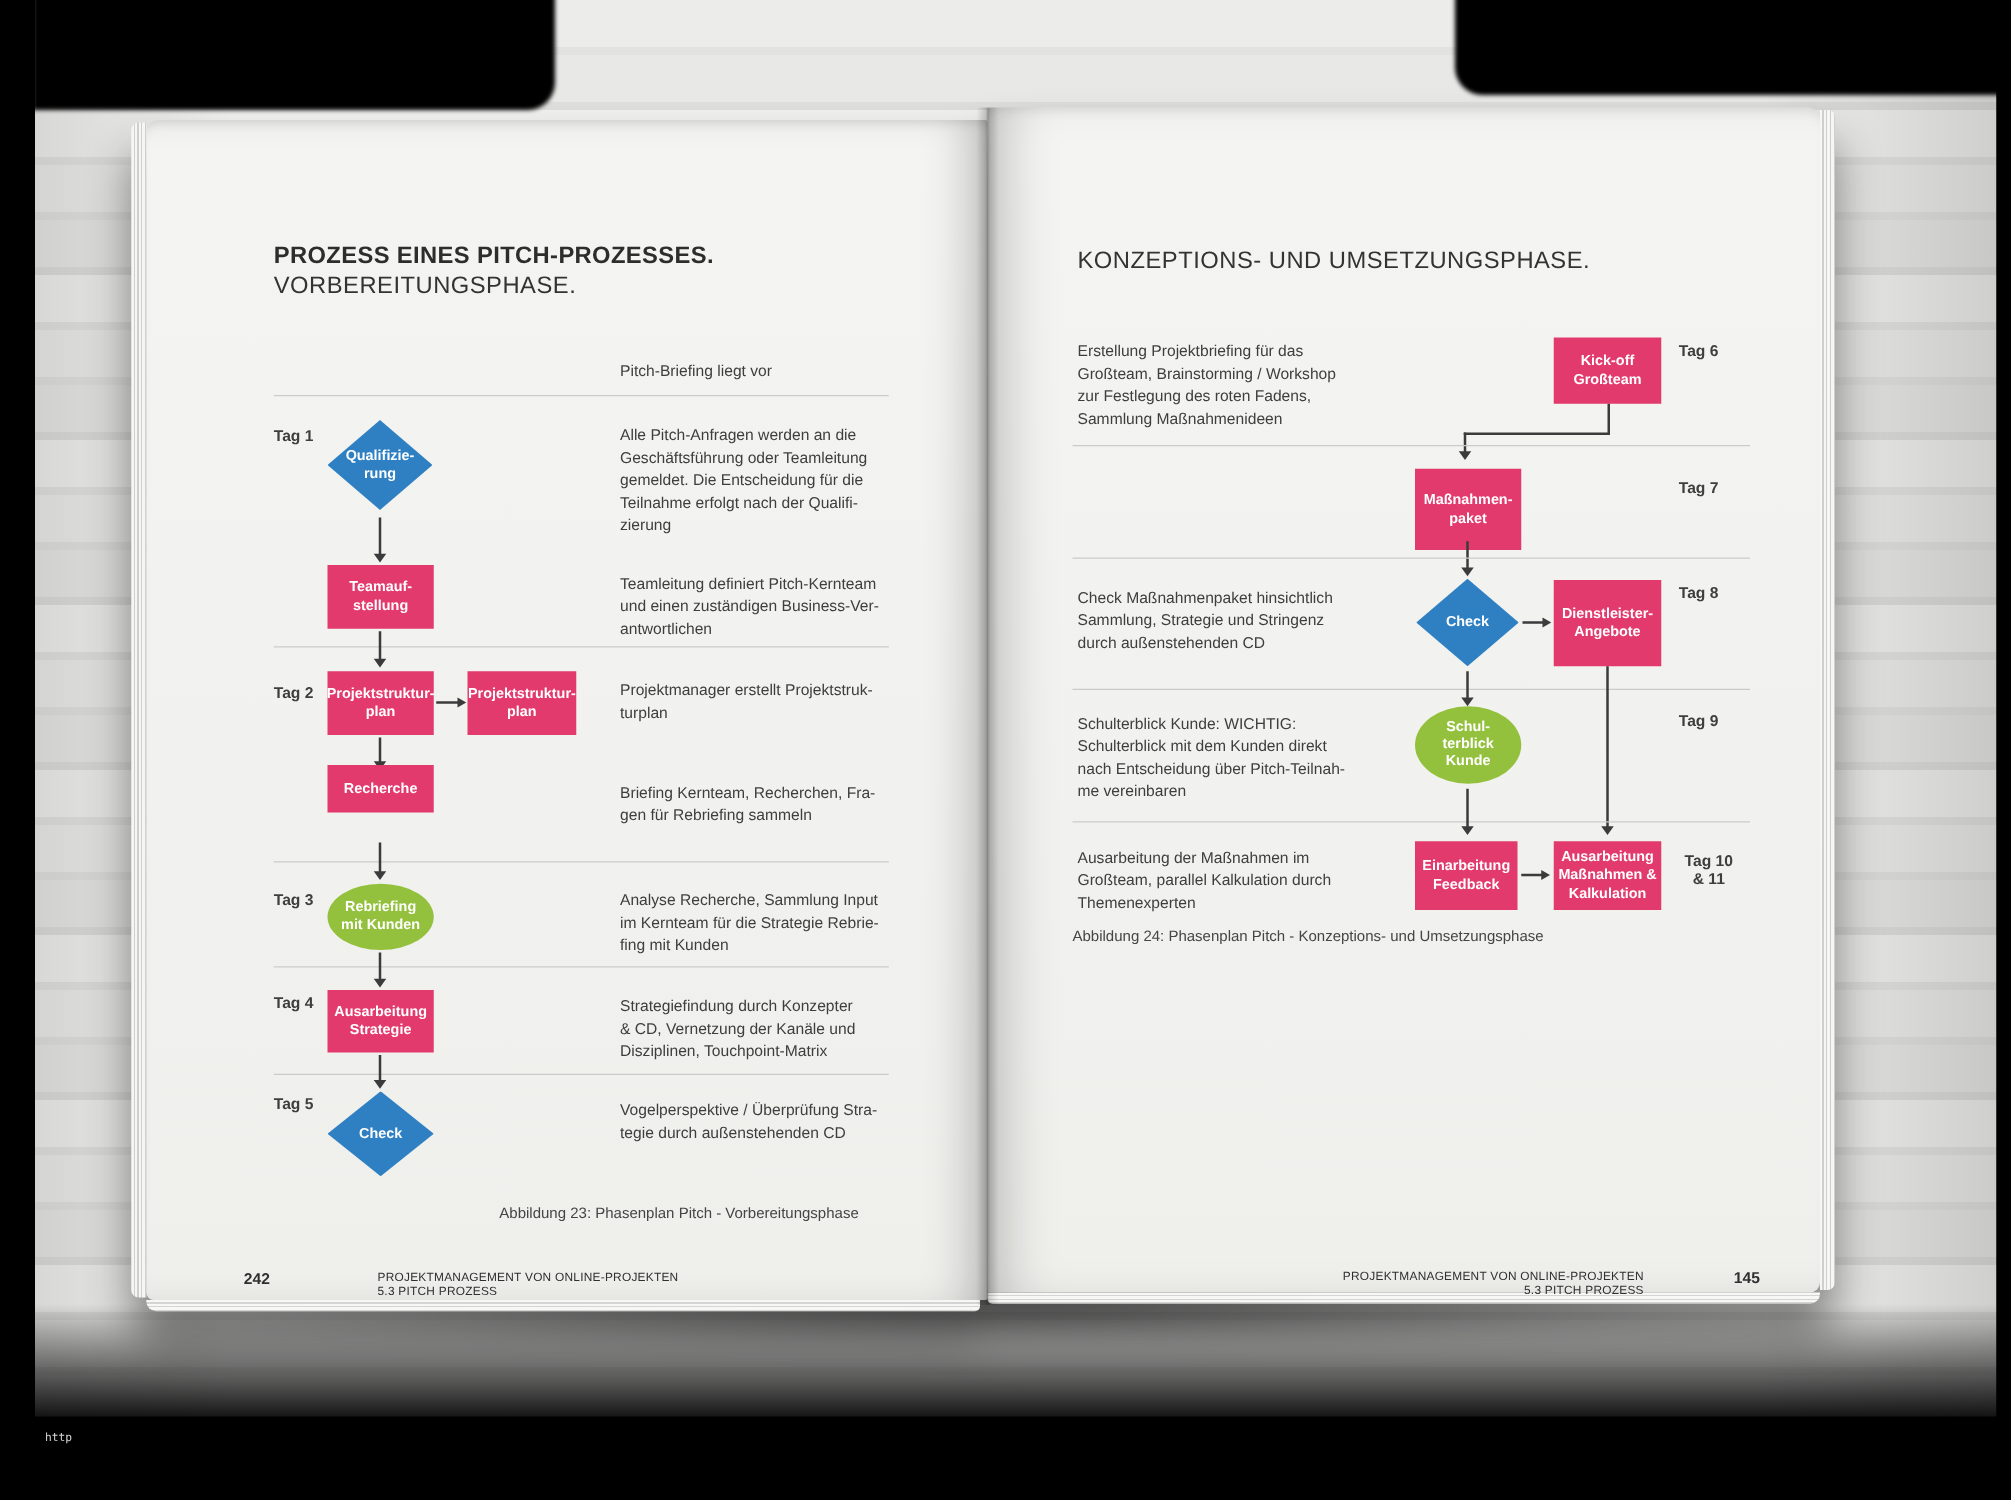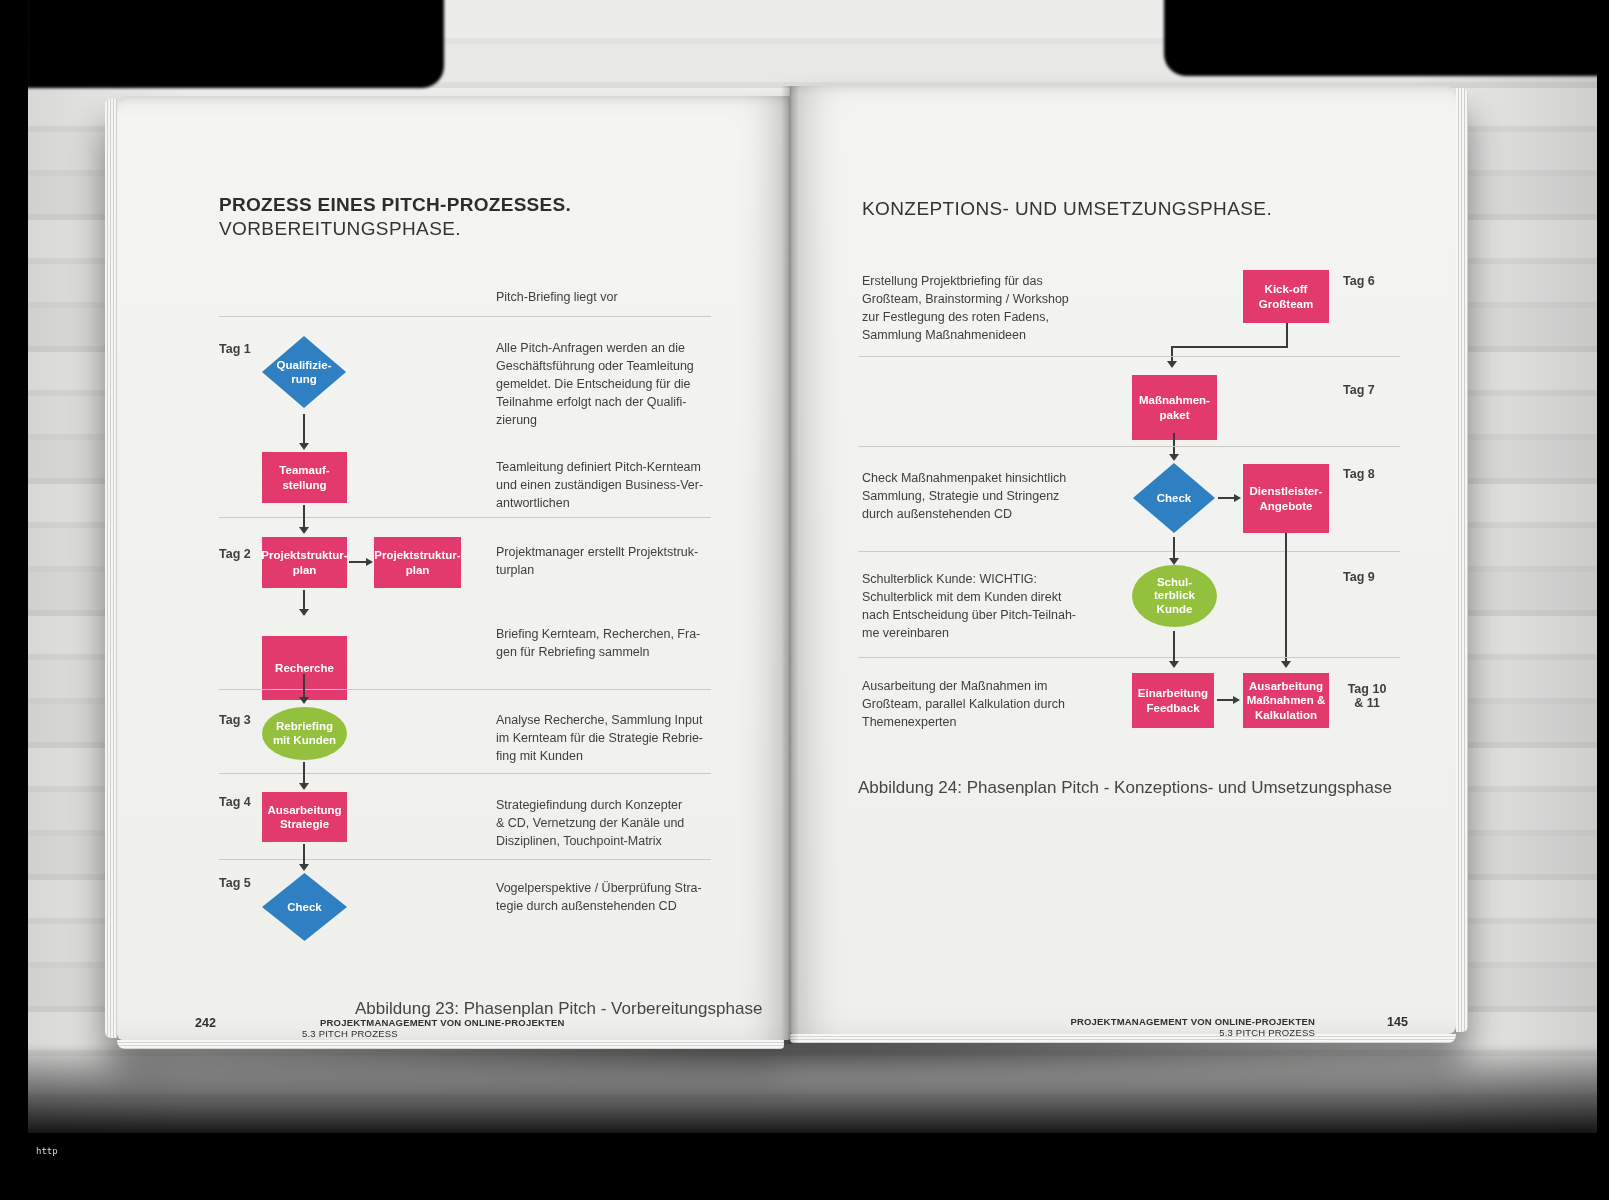--- a/index.html
+++ b/index.html
@@ -40,38 +40,38 @@
     box-shadow:inset -30px 0 42px -22px rgba(0,0,0,.30), inset 0 8px 12px -9px rgba(0,0,0,.18);}
   .page-right{left:685px;top:0;width:666px;height:948px;border-radius:2px 10px 8px 2px;
     box-shadow:inset 32px 0 46px -24px rgba(0,0,0,.28), inset 0 8px 12px -9px rgba(0,0,0,.14);}
   .spine{position:absolute;left:676px;top:0;width:18px;height:958px;
     background:linear-gradient(to right,rgba(0,0,0,0),rgba(0,0,0,.16) 40%,rgba(0,0,0,.28) 50%,rgba(0,0,0,.14) 62%,rgba(0,0,0,0));}
   
   .h1{position:absolute;font-size:19px;font-weight:800;letter-spacing:.3px;color:#2d2d2d;white-space:nowrap;}
   .h2{position:absolute;font-size:19px;font-weight:400;letter-spacing:.4px;color:#333;white-space:nowrap;}
   .desc{position:absolute;font-size:12.5px;line-height:18px;color:#3e3e3e;white-space:pre-line;}
   .tag{position:absolute;font-size:12.5px;color:#3e3e3e;white-space:pre-line;font-weight:bold;}
-  .fig-caption{position:absolute;font-size:17px;color:#454545;white-space:nowrap;margin-top:36px;}
+  .fig-caption{position:absolute;font-size:12px;color:#454545;white-space:nowrap;}
   .rule{position:absolute;height:1px;background:#cbcbca;}
   
   .shape{position:absolute;display:flex;align-items:center;justify-content:center;text-align:center;
     color:#fff;font-size:11.5px;line-height:14.5px;white-space:pre-line;font-weight:bold;}
   .pbox{background:var(--pink,#e23a6c);}
   .diamond{background:var(--blue,#2f80c3);clip-path:polygon(50% 0,100% 50%,50% 100%,0 50%);}
   .ellipse{background:var(--green,#94c13d);border-radius:50%;line-height:13.5px;}
   .v-arrow,.line-v{position:absolute;width:2px;background:#3b3b3b;}
   .v-arrow::after{content:"";position:absolute;left:-4px;bottom:-6px;
     border-left:5px solid transparent;border-right:5px solid transparent;border-top:7px solid #3b3b3b;}
   .h-arrow,.line-h{position:absolute;height:2px;background:#3b3b3b;}
   .h-arrow::after{content:"";position:absolute;right:-6px;top:-3px;
     border-top:4px solid transparent;border-bottom:4px solid transparent;border-left:7px solid #3b3b3b;}
   
   .page-num{position:absolute;font-size:12.5px;font-weight:bold;color:#2f2f2f;}
   .footer-block{position:absolute;font-size:9.5px;color:#2f2f2f;line-height:11px;letter-spacing:.2px;}
-  .footer-block .l1{font-weight:bold;margin-left:18px;}
+  .footer-block .l1{font-weight:normal;}
 </style>
 </head>
 <body>
 
 <div id="scene">
   <div class="backdrop"></div>
   <div class="corner corner-tl"></div>
   <div class="corner corner-tr"></div>
   <div class="strip strip-left"></div>
   <div class="strip strip-right"></div>
@@ -117,21 +117,21 @@
         <span>Projektstruktur-
 plan</span></div>
       <div class="h-arrow" style="left:232px;top:465px;width:18px"></div>
       <div class="shape pbox" style="left:257px;top:441px;width:87px;height:51px">
         <span>Projektstruktur-
 plan</span></div>
       <div class="desc" style="left:379px;top:447px">Projektmanager erstellt Projektstruk-
 turplan</div>
       <div class="v-arrow" style="left:186px;top:494px;height:20px"></div>
 
-      <div class="shape pbox" style="left:145px;top:540px;width:85px;height:64px">
+      <div class="shape pbox" style="left:145px;top:516px;width:85px;height:38px">
         <span>Recherche</span></div>
       <div class="desc" style="left:379px;top:529px">Briefing Kernteam, Recherchen, Fra-
 gen für Rebriefing sammeln</div>
       <div class="rule" style="left:102px;top:593px;width:492px"></div>
       <div class="v-arrow" style="left:186px;top:578px;height:24px"></div>
 
       <div class="tag" style="left:102px;top:617px">Tag 3</div>
       <div class="shape ellipse" style="left:145px;top:611px;width:85px;height:53px">
         <span>Rebriefing
 mit Kunden</span></div>

